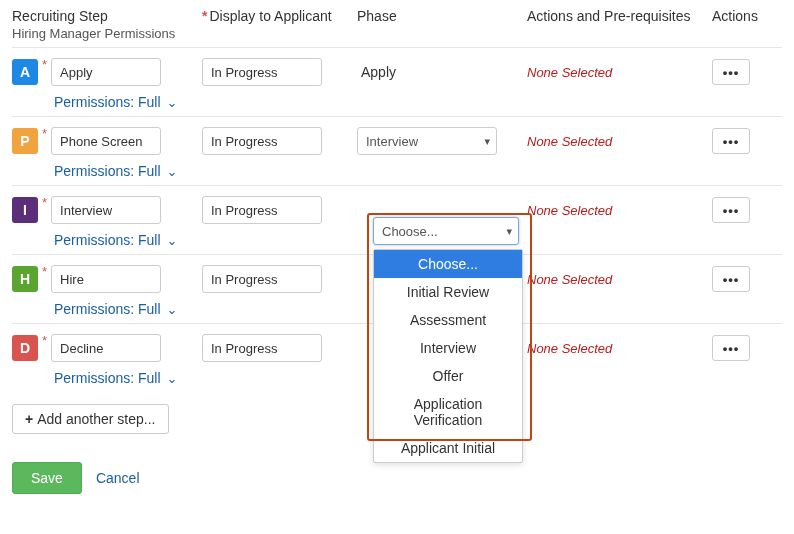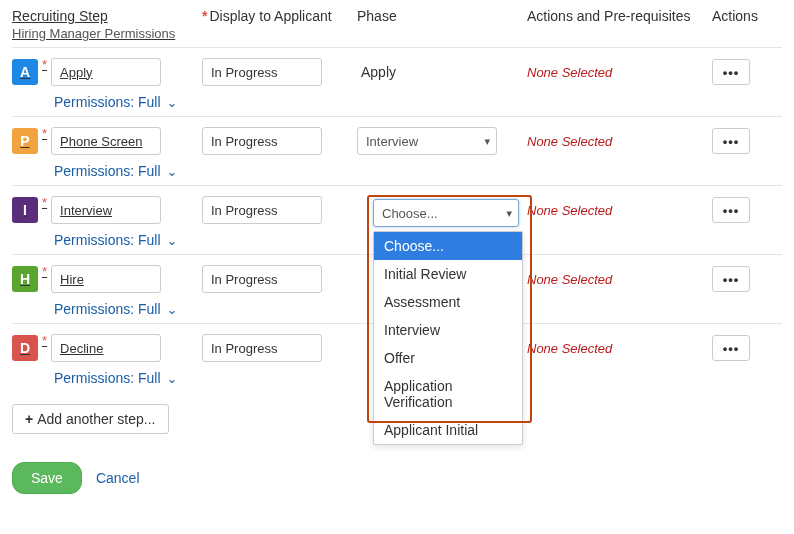--- a/index.html
+++ b/index.html
@@ -1,18 +1,18 @@
 <!DOCTYPE html>
 <html><head>
 <meta charset="utf-8">
 <style>
 * { box-sizing: border-box; margin: 0; padding: 0; }
 body { font-family: "Segoe UI", Arial, sans-serif; font-size: 13px; color: #333; background: #fff; padding: 8px 12px; width: 794px; }
 .header-row { display: flex; padding-bottom: 6px; }
-.col-step { width: 190px; text-decoration: underline; }
+.col-step { width: 190px; }
 .col-display { width: 155px; }
 .col-phase { width: 170px; }
 .col-prereq { width: 185px; }
 .col-actions { width: 60px; }
 .hdr { font-size: 14px; color: #333; }
 .hdr-sub { font-size: 13px; color: #555; margin-top: 2px; }
 .req { color: #d9534f; font-weight: bold; margin-right: 2px; }
 .step-row { border-top: 1px solid #e5e5e5; padding: 10px 0 6px 0; }
 .step-top { display: flex; align-items: center; }
 .badge { width: 26px; height: 26px; color: #fff; font-weight: bold; display: inline-flex; align-items: center; justify-content: center; border-radius: 3px; margin-right: 4px; font-size: 14px; }
@@ -20,31 +20,31 @@
 .txt-input { border: 1px solid #ccc; border-radius: 3px; height: 28px; padding: 0 8px; font-size: 13px; width: 110px; color: #333; }
 .display-input { width: 120px; }
 .phase-static { font-size: 14px; color: #333; padding-left: 4px; }
 .phase-select { border: 1px solid #ccc; border-radius: 3px; height: 28px; padding: 0 24px 0 8px; font-size: 13px; width: 140px; background: #fff; position: relative; display: inline-flex; align-items: center; color: #555; }
 .phase-select::after { content: "▾"; position: absolute; right: 6px; color: #555; font-size: 11px; }
 .none-sel { font-style: italic; color: #b91c1c; font-size: 13px; }
 .more-btn { border: 1px solid #ccc; border-radius: 3px; height: 26px; width: 38px; background: #fff; display: inline-flex; align-items: center; justify-content: center; font-weight: bold; letter-spacing: 1px; color: #333; cursor: pointer; }
 .perm-row { margin-top: 8px; margin-left: 42px; display: flex; align-items: flex-end; }
 .perm-link { color: #1a5ea8; font-size: 14px; cursor: pointer; margin-right: 6px; }
 .chevron { color: #1a5ea8; }
-.dropdown-wrap { position: absolute; left: 373px; top: 199px; width: 154px; z-index: 10; }
+.dropdown-wrap { position: absolute; left: 373px; top: 217px; width: 154px; z-index: 10; text-align: center; }
 .dd-outline { position: absolute; border: 2px solid #c1440e; left: -6px; top: -4px; width: 165px; height: 228px; border-radius: 3px; pointer-events: none; }
 .dd-select { border: 1px solid #7aa7d6; border-radius: 3px; height: 28px; padding: 0 24px 0 8px; font-size: 13px; width: 146px; background: #fff; position: relative; display: flex; align-items: center; color: #555; margin-bottom: 4px; box-shadow: 0 0 3px rgba(122,167,214,.6); }
 .dd-select::after { content: "▾"; position: absolute; right: 6px; color: #555; font-size: 11px; }
 .dd-list { background: #fff; border: 1px solid #ccc; border-radius: 2px; width: 150px; box-shadow: 0 2px 6px rgba(0,0,0,.12); }
 .dd-item { padding: 6px 10px; font-size: 14px; color: #333; cursor: pointer; }
 .dd-item.sel { background: #2f7de1; color: #fff; }
 .footer { margin-top: 12px; }
 .add-btn { border: 1px solid #ccc; border-radius: 3px; padding: 6px 12px; background: #fff; font-size: 14px; color: #333; cursor: pointer; display: inline-flex; align-items: center; }
 .add-btn .plus { font-weight: bold; margin-right: 4px; }
-.save-btn { background: #5cb85c; border: 1px solid #4cae4c; color: #fff; padding: 7px 18px; border-radius: 12px; font-size: 14px; cursor: pointer; margin-right: 14px; }
+.save-btn { background: #5cb85c; border: 1px solid #4cae4c; color: #fff; padding: 7px 18px; border-radius: 3px; font-size: 14px; cursor: pointer; margin-right: 14px; }
 .cancel-link { color: #1a5ea8; font-size: 14px; cursor: pointer; }
 .footer-actions { margin-top: 28px; display: flex; align-items: center; }
 .phase-cell-open { height: 28px; } 
 </style>
 </head>
 <body>
 
 <div class="header-row">
   <div class="col-step">
     <div class="hdr">Recruiting Step</div>

